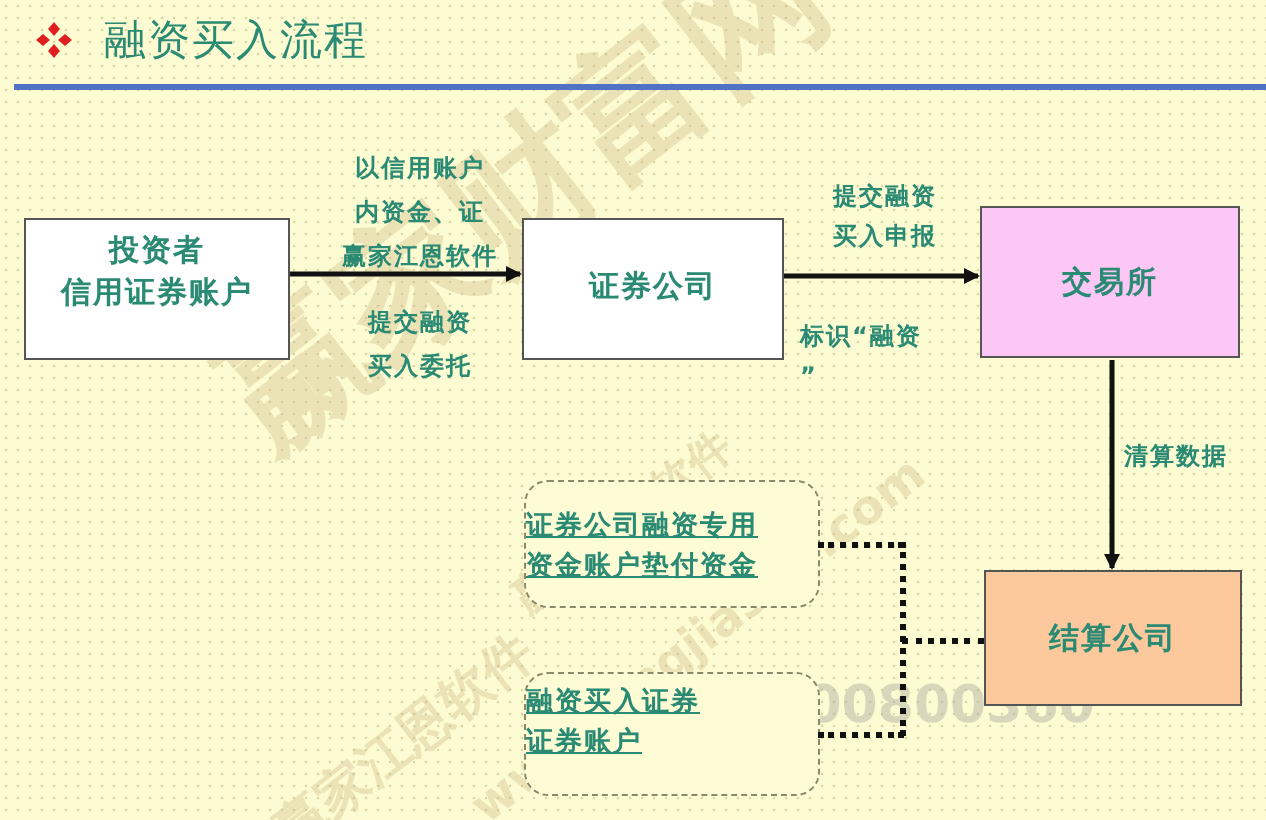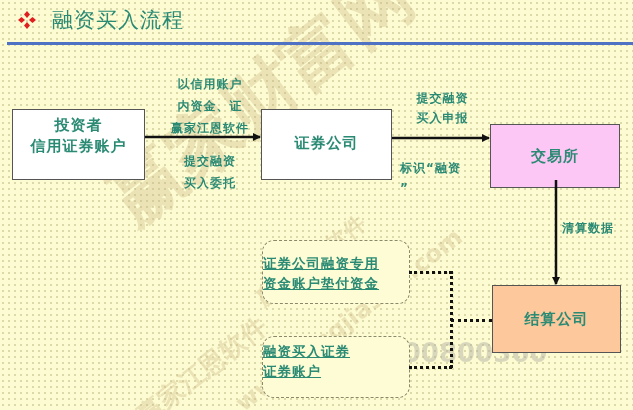--- a/index.html
+++ b/index.html
@@ -12,21 +12,21 @@
     }
     .abs { position: absolute; }
     .title-bullet { left: 17px; top: 10px; width: 20px; height: 20px; }
     .title { left: 52px; top: 6px; font-size: 21px; color: #2a8a74; font-family: "DejaVu Serif", "Liberation Serif", serif; letter-spacing: 1px; text-align: right; }
     .title-rule { left: 7px; top: 42px; width: 626px; height: 3px; background: #4f72c4; }
 
     .box { position: absolute; display: flex; flex-direction: column; align-items: center; justify-content: center; text-align: center;
       color: #2a8a74; font-size: 15px; font-weight: bold; line-height: 21px; border: 1px solid #555; box-sizing: border-box; letter-spacing: 1px; }
     .box-investor { left: 12px; top: 109px; width: 133px; height: 71px; background: #ffffff; justify-content: flex-start; padding-top: 5px; }
     .box-broker { left: 261px; top: 109px; width: 131px; height: 71px; background: #ffffff; font-family: Liberation Mono, monospace; }
-    .box-exchange { left: 490px; top: 124px; width: 130px; height: 64px; background: #fcc6f5; }
+    .box-exchange { left: 490px; top: 103px; width: 130px; height: 76px; background: #fcc6f5; }
     .box-clearing { left: 492px; top: 285px; width: 129px; height: 68px; background: #fdc99c; }
 
     .rbox { position: absolute; border: 1px dashed #8a8a6a; border-radius: 12px; background: #fdfcd4;
       color: #2a8a74; font-size: 13.5px; font-weight: bold; line-height: 20px; box-sizing: border-box; padding: 7px 0 0 0; letter-spacing: 1px; text-decoration: underline; }
     .rbox-advance { left: 262px; top: 240px; width: 148px; height: 64px; padding-top: 12px; }
     .rbox-record { left: 262px; top: 336px; width: 148px; height: 62px; padding-top: 4px; }
 
     .label { position: absolute; color: #2a8a74; font-size: 12px; font-weight: bold; line-height: 22px; text-align: center; letter-spacing: 1px; }
     .lbl-collateral { left: 160px; top: 73px; width: 100px; }
     .lbl-submit-order { left: 160px; top: 150px; width: 100px; }

